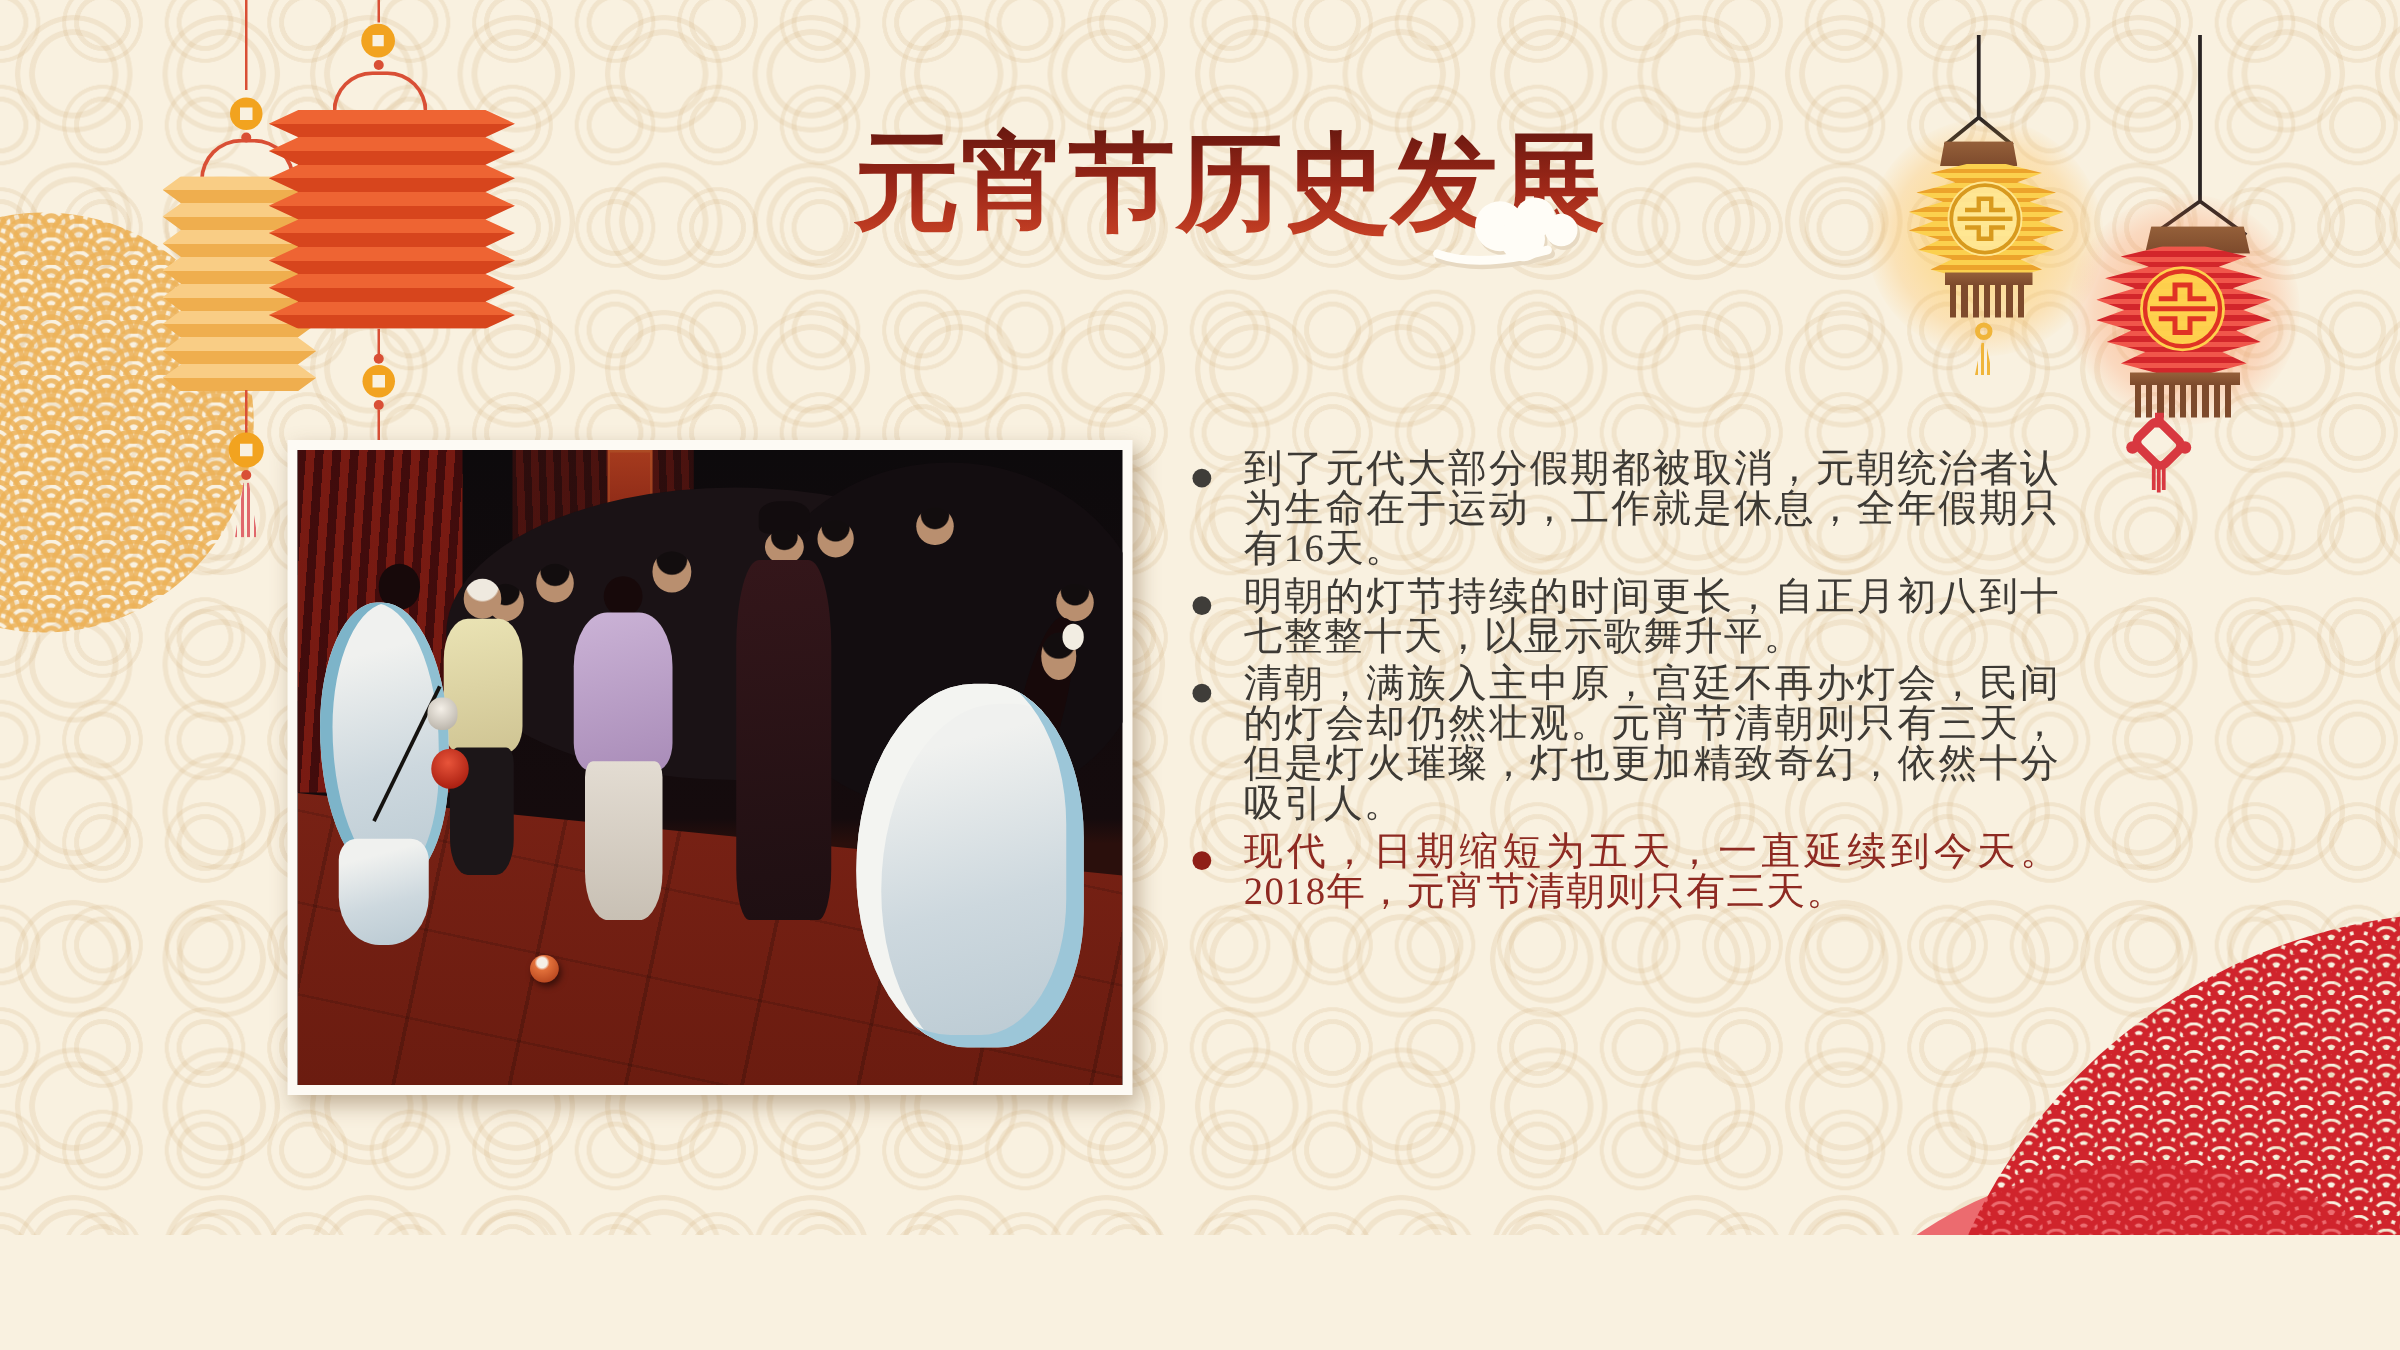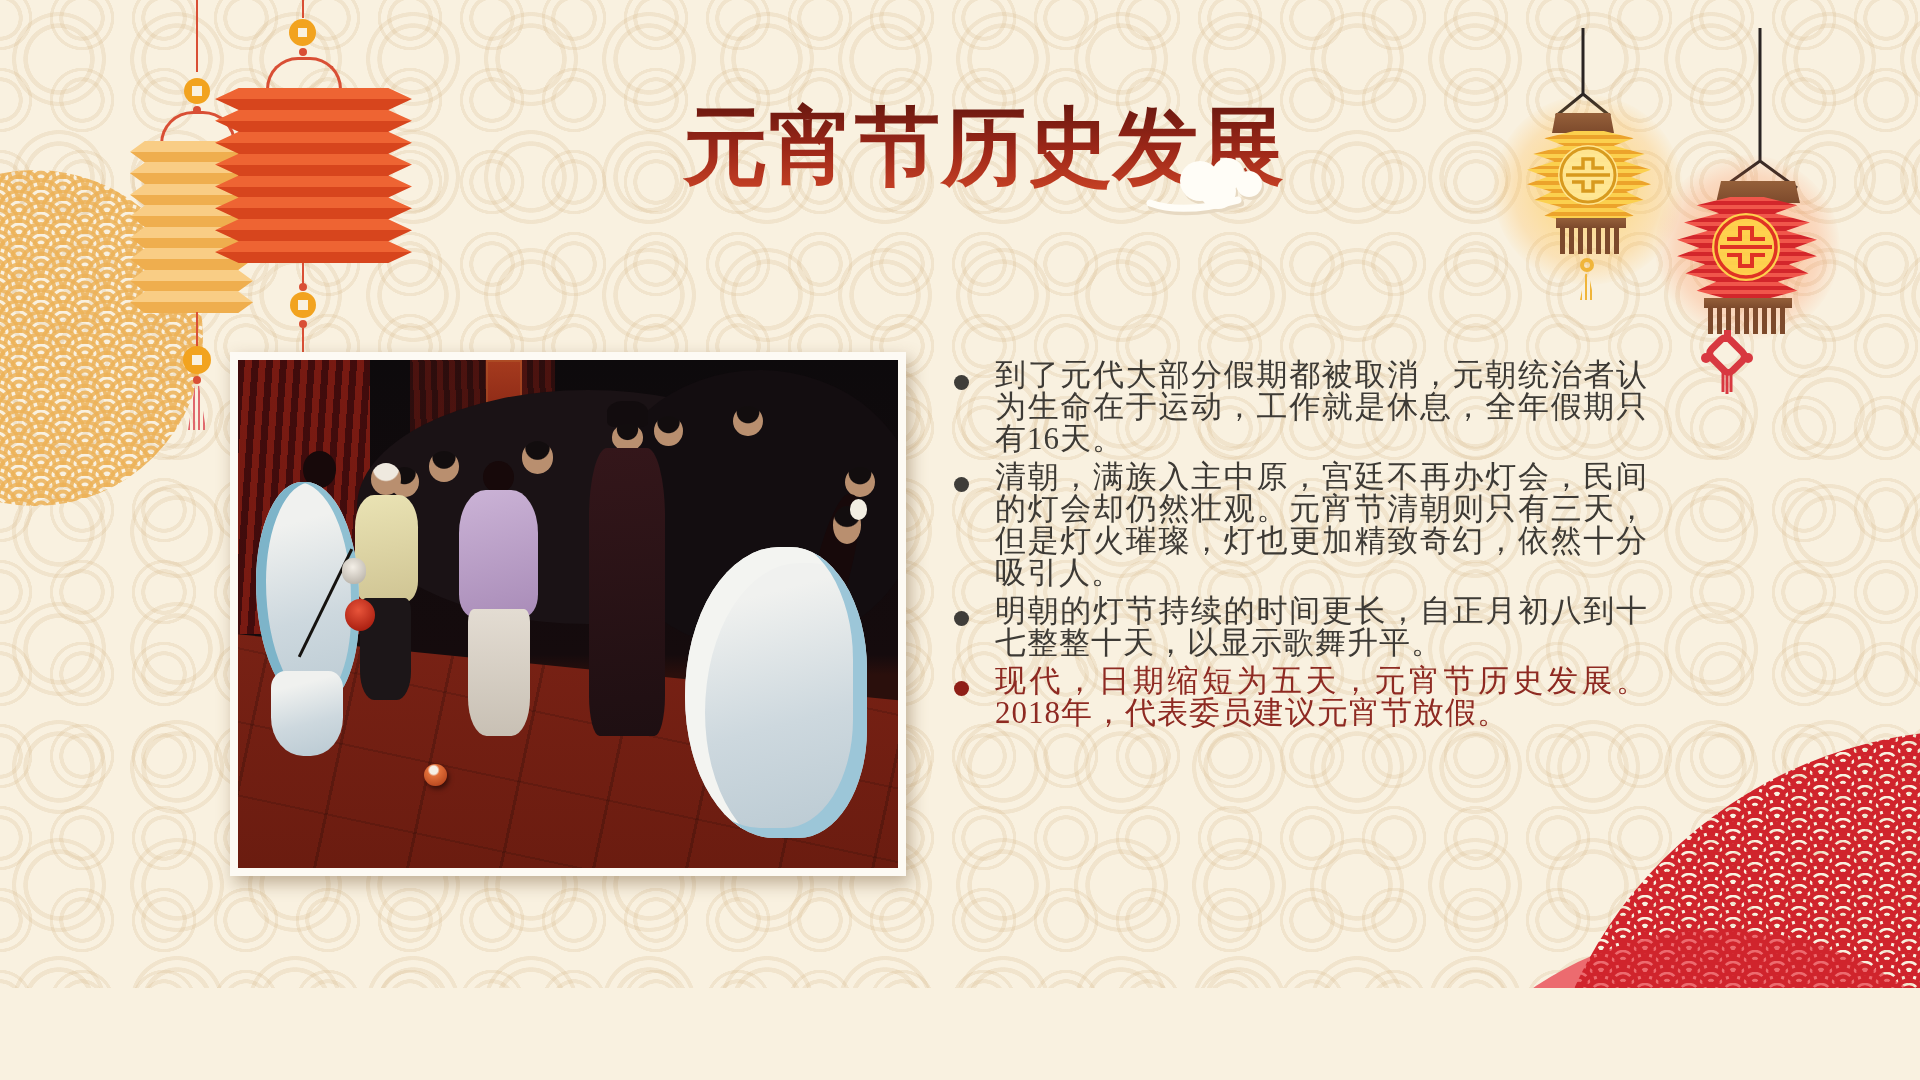--- a/index.html
+++ b/index.html
@@ -274,17 +274,17 @@
         <div class="ph-head" style="position:absolute;left:70%;top:4%;width:13%;height:11%"></div>
         <div style="position:absolute;left:78%;top:2%;width:8%;height:6%;border-radius:50%;background:#f2ede2"></div>
         <div class="robe" style="position:absolute;left:2%;top:16%;width:84%;height:84%;border-radius:55% 45% 40% 52%;box-shadow:inset -14px -10px 0 #9cc6d8,inset 20px 16px 0 #f3f4f1"></div>
       </div>
       <div class="ph ph-ball"></div>
     </div>
   </div>
 
   <ul class="bullets">
     <li><span class="dot"></span><span>到了元代大部分假期都被取消，元朝统治者认为生命在于运动，工作就是休息，全年假期只有16天。</span></li>
+    <li><span class="dot"></span><span>明朝的灯节持续的时间更长，自正月初八到十七整整十天，以显示歌舞升平。</span></li>
     <li><span class="dot"></span><span>清朝，满族入主中原，宫廷不再办灯会，民间的灯会却仍然壮观。元宵节清朝则只有三天，但是灯火璀璨，灯也更加精致奇幻，依然十分吸引人。</span></li>
-    <li><span class="dot"></span><span>明朝的灯节持续的时间更长，自正月初八到十七整整十天，以显示歌舞升平。</span></li>
-    <li class="em"><span class="dot"></span><span>现代，日期缩短为五天，元宵节历史发展。2018年，代表委员建议元宵节放假。</span></li>
+    <li class="em"><span class="dot"></span><span>现代，日期缩短为五天，一直延续到今天。2018年，元宵节清朝则只有三天。</span></li>
   </ul>
 </div>
 
 </body></html>

